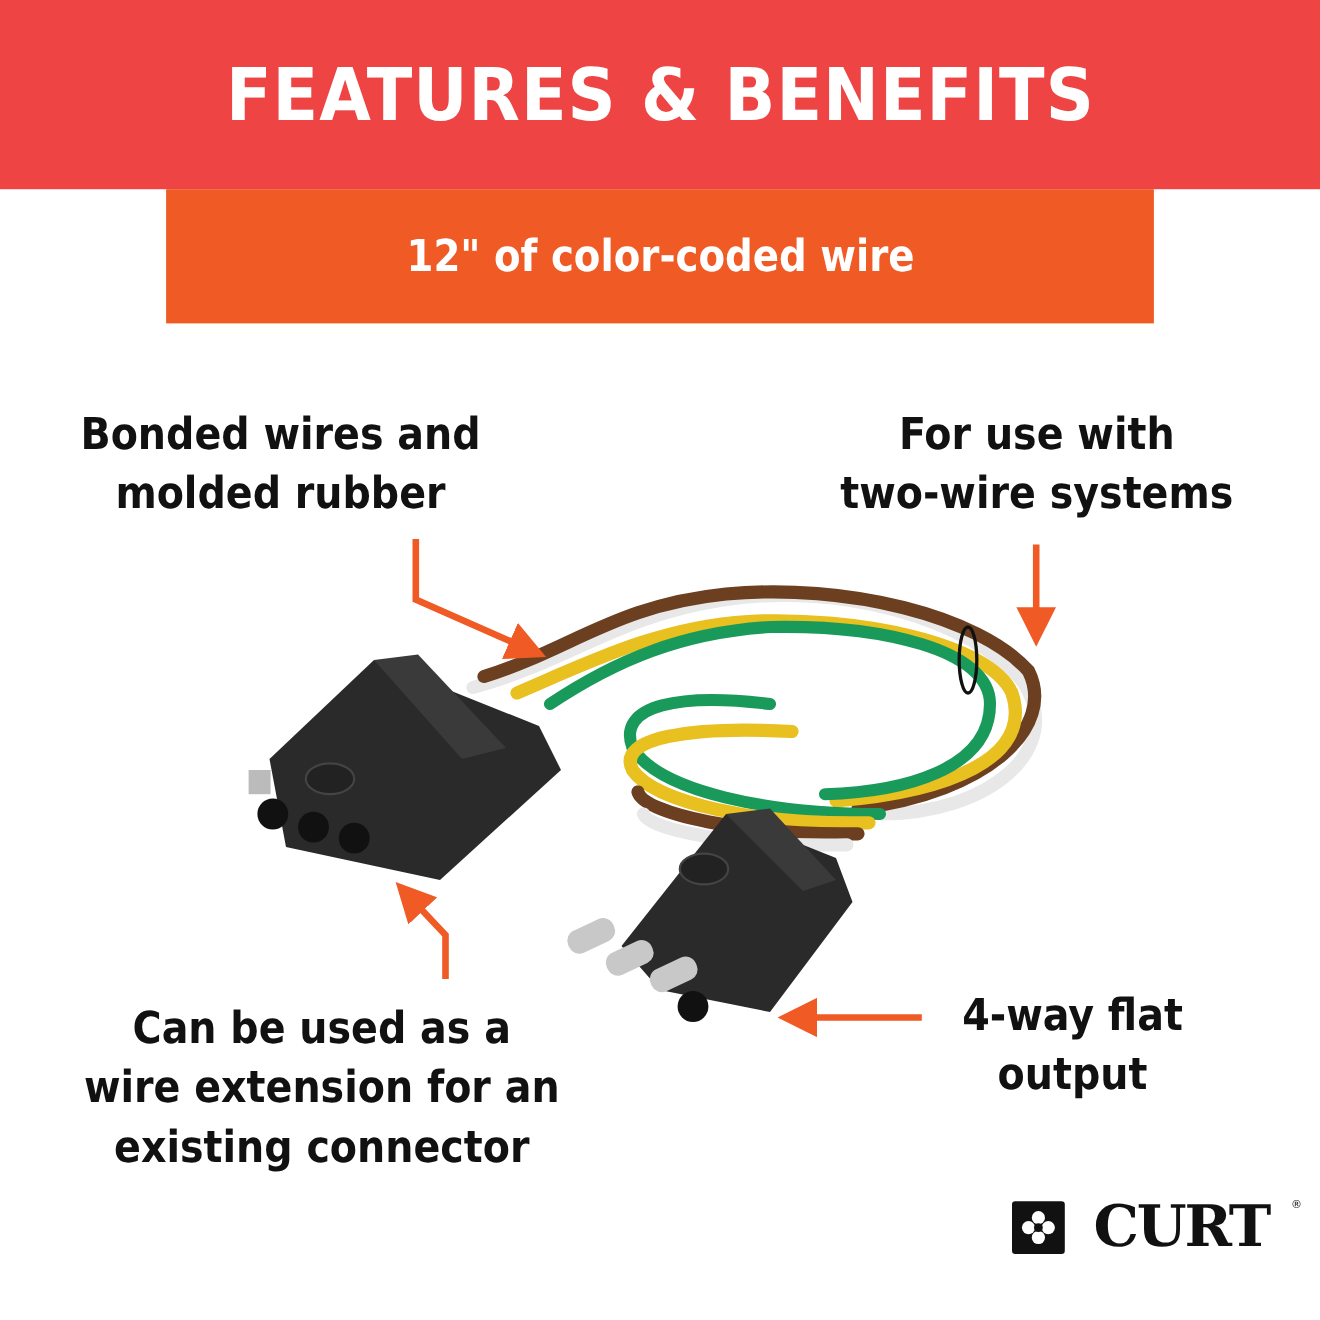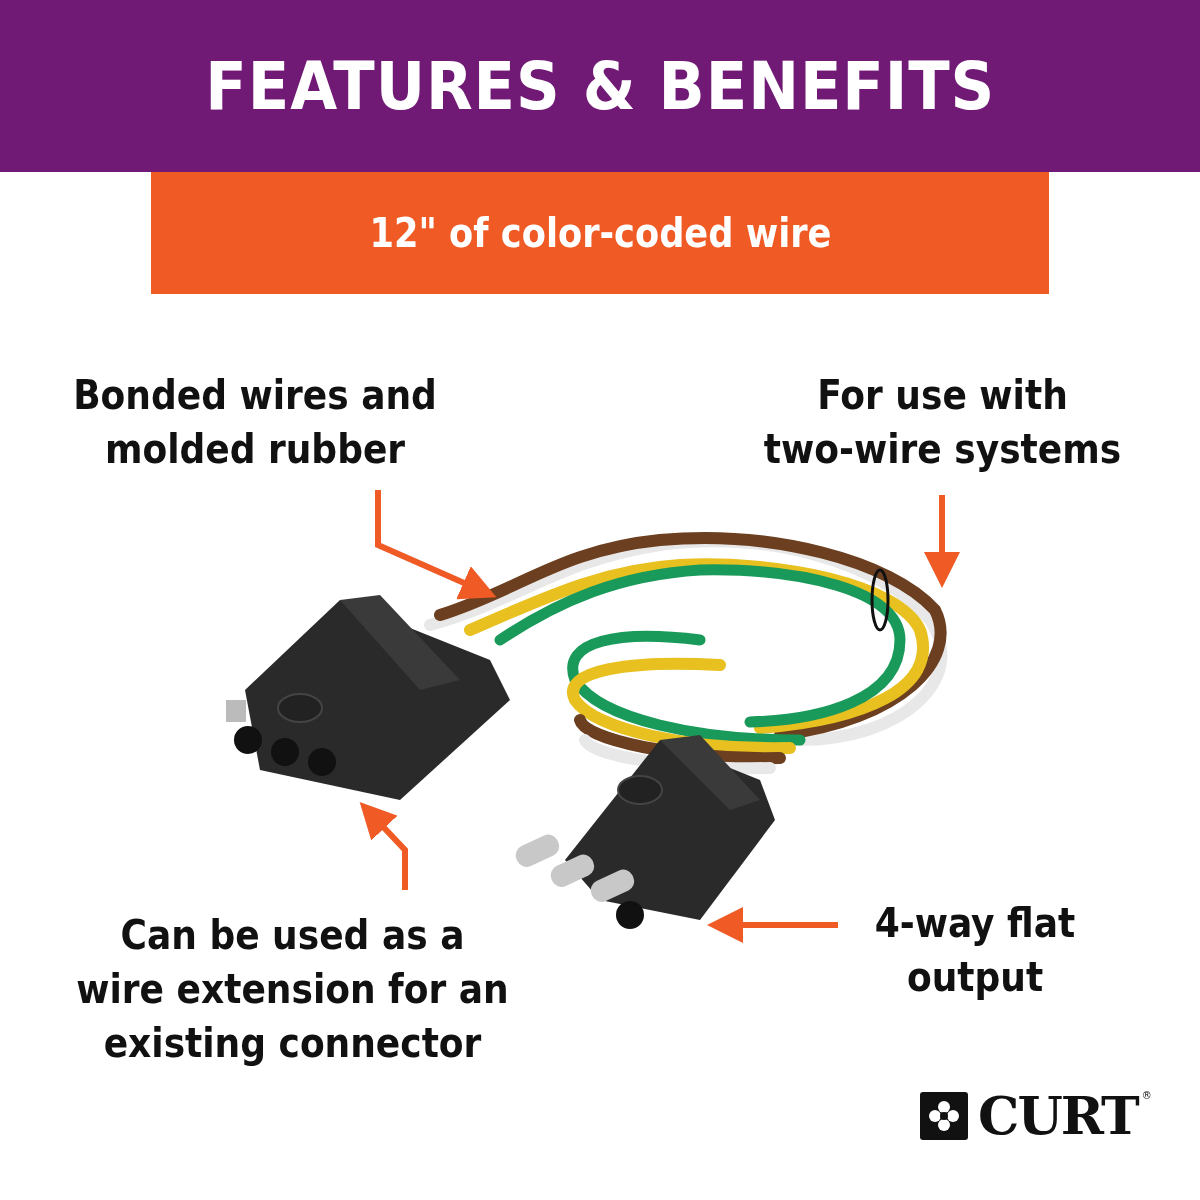--- a/index.html
+++ b/index.html
@@ -1,27 +1,27 @@
 <!DOCTYPE html>
 <html><head>
 <meta charset="utf-8">
 <style>
   html, body { margin:0; padding:0; }
   body { width:1200px; height:1200px; background:#ffffff; position:relative; overflow:hidden; font-family:"DejaVu Sans", sans-serif; }
-  .header-bar { position:absolute; left:0; top:0; width:1200px; height:172px; background:#701a75; display:flex; align-items:center; justify-content:center; }
+  .header-bar { position:absolute; left:0; top:0; width:1200px; height:172px; background:#ef4444; display:flex; align-items:center; justify-content:center; }
   .header-title { color:#ffffff; font-weight:bold; font-size:66px; letter-spacing:1px; font-family:"DejaVu Sans", sans-serif; transform:scaleX(0.92); }
   .sub-banner { position:absolute; left:151px; top:172px; width:898px; height:122px; background:#f05a24; display:flex; align-items:center; justify-content:center; }
   .sub-title { color:#ffffff; font-weight:bold; font-size:40px; transform:scaleX(0.88); }
   .callout { position:absolute; color:#111111; font-weight:bold; font-size:40px; line-height:54px; text-align:center; transform:scaleX(0.9); transform-origin:center; }
   .callout-tl { left:40px; top:368px; width:430px; }
   .callout-tr { left:735px; top:368px; width:415px; }
   .callout-bl { left:40px; top:908px; width:505px; }
   .callout-br { left:835px; top:896px; width:280px; }
   svg.art { position:absolute; left:0; top:0; }
-  .logo { position:absolute; left:920px; top:1090px; display:flex; align-items:center; gap:10px; }
+  .logo { position:absolute; left:920px; top:1090px; display:flex; align-items:center; gap:26px; }
   .logo-mark { width:48px; height:48px; background:#111; border-radius:3px; display:flex; align-items:center; justify-content:center; }
   .logo-text { font-family:"DejaVu Serif", serif; font-weight:bold; font-size:52px; color:#111; letter-spacing:-2px; line-height:1; }
   .logo-reg { font-size:10px; color:#111; align-self:flex-start; margin-left:-6px; }
 </style>
 </head>
 <body>
 
 <div class="header-bar">
   <div class="header-title">FEATURES &amp; BENEFITS</div>
 </div>

